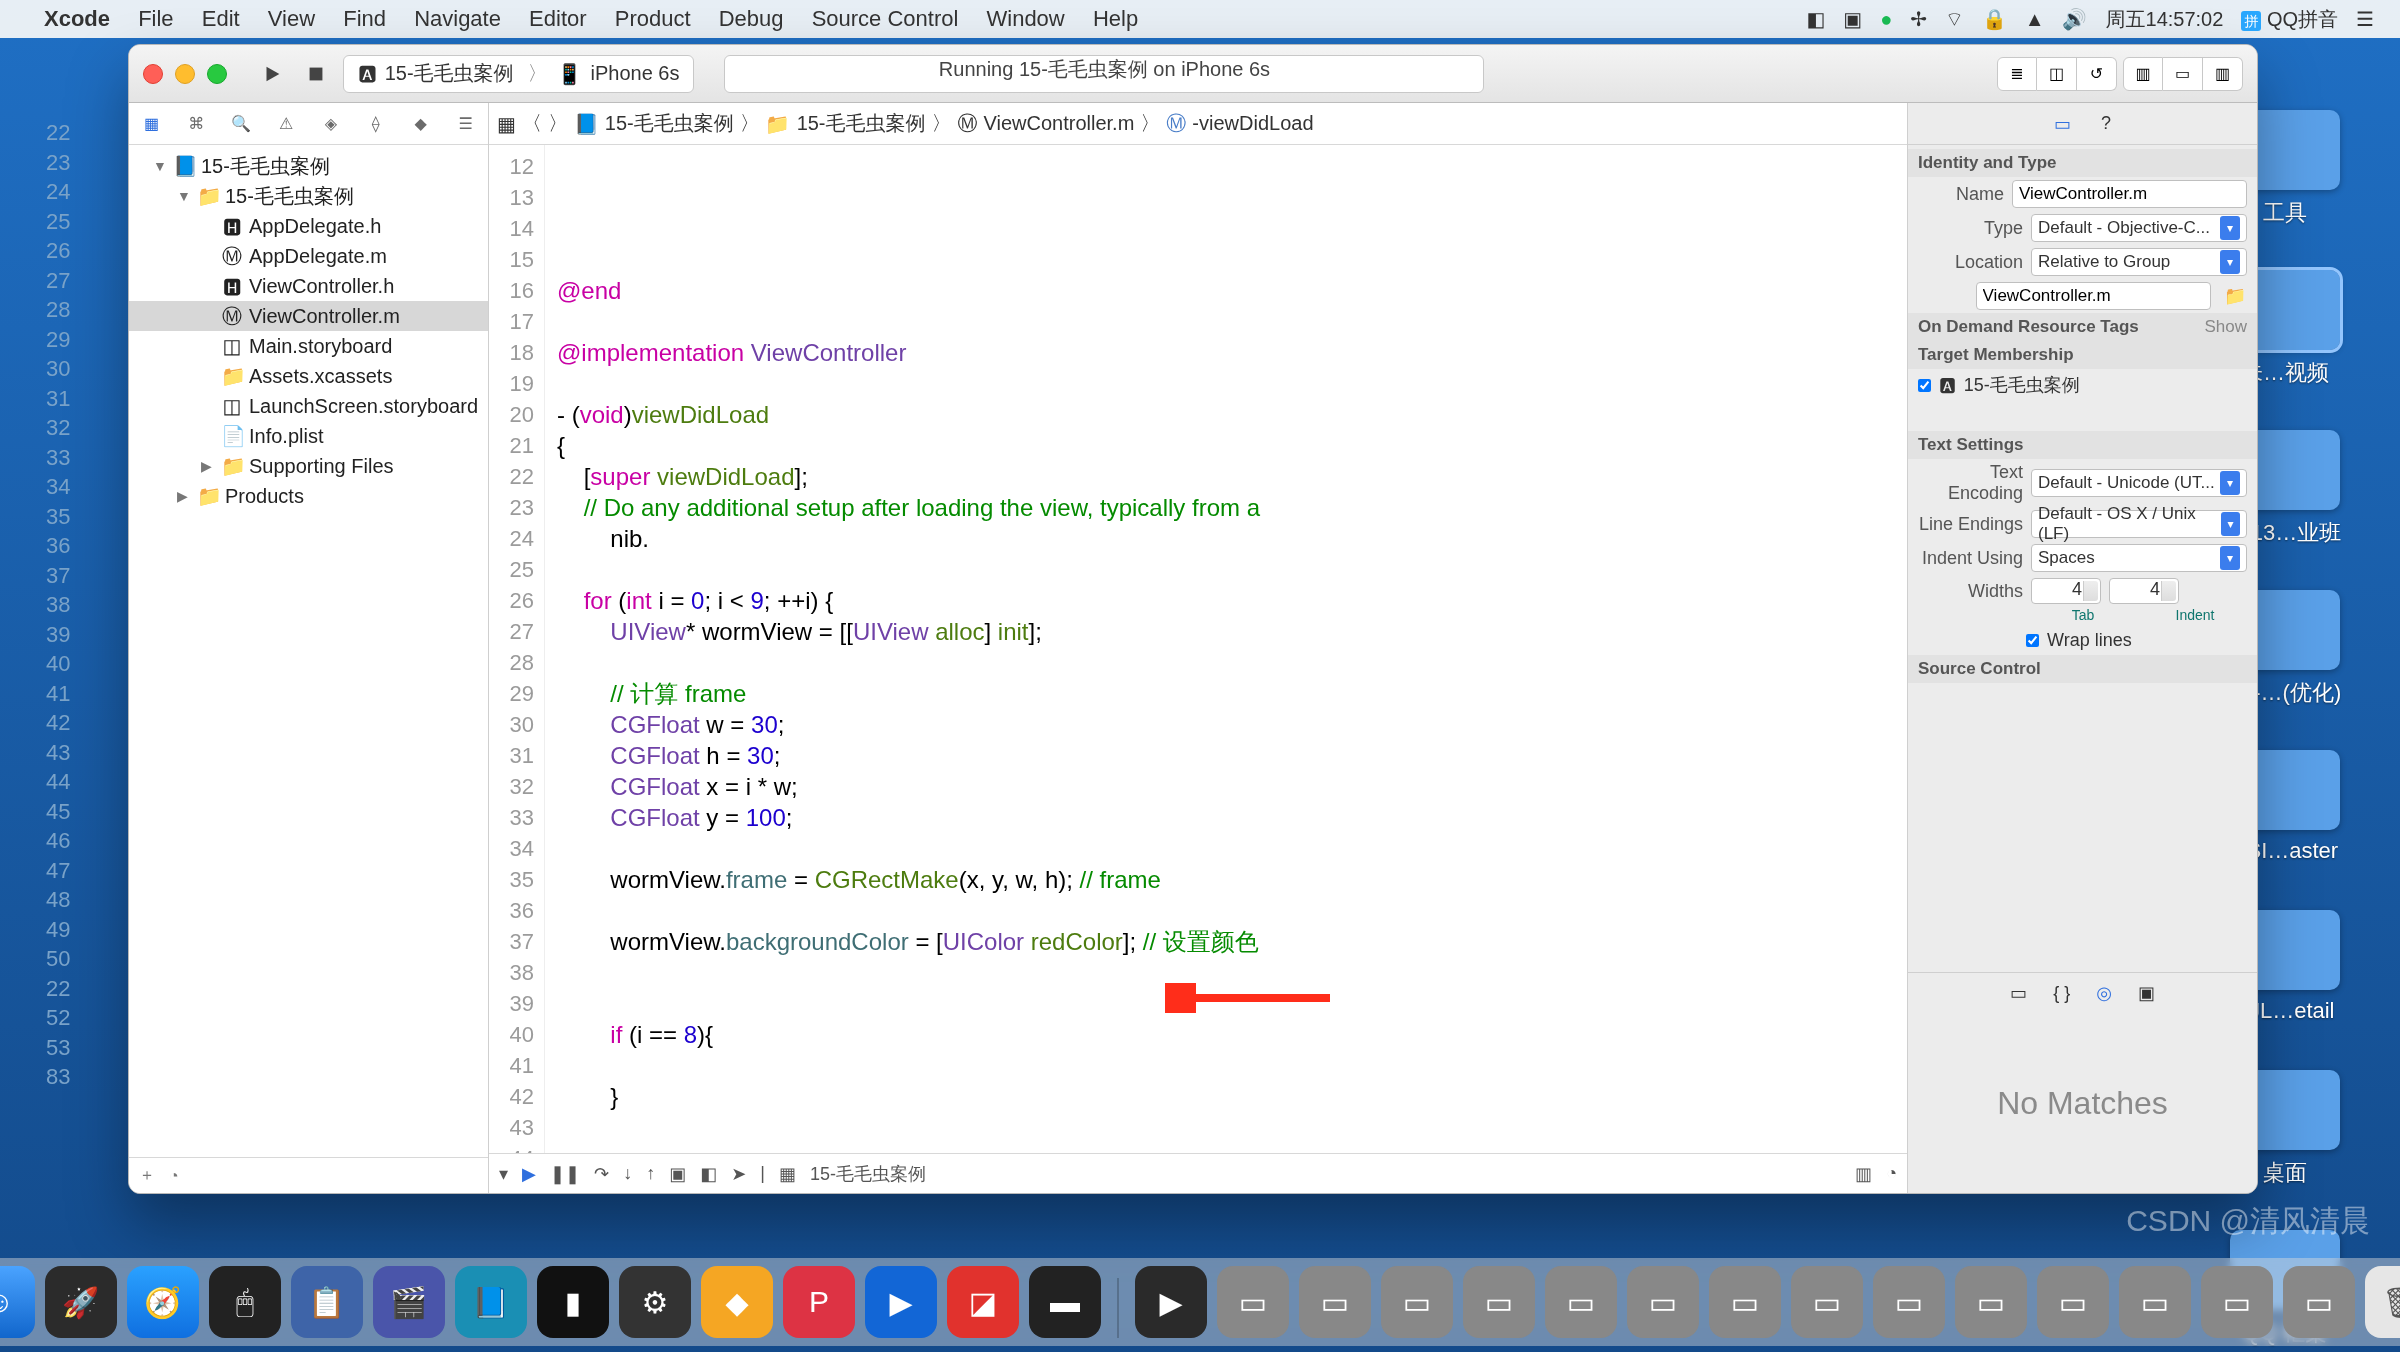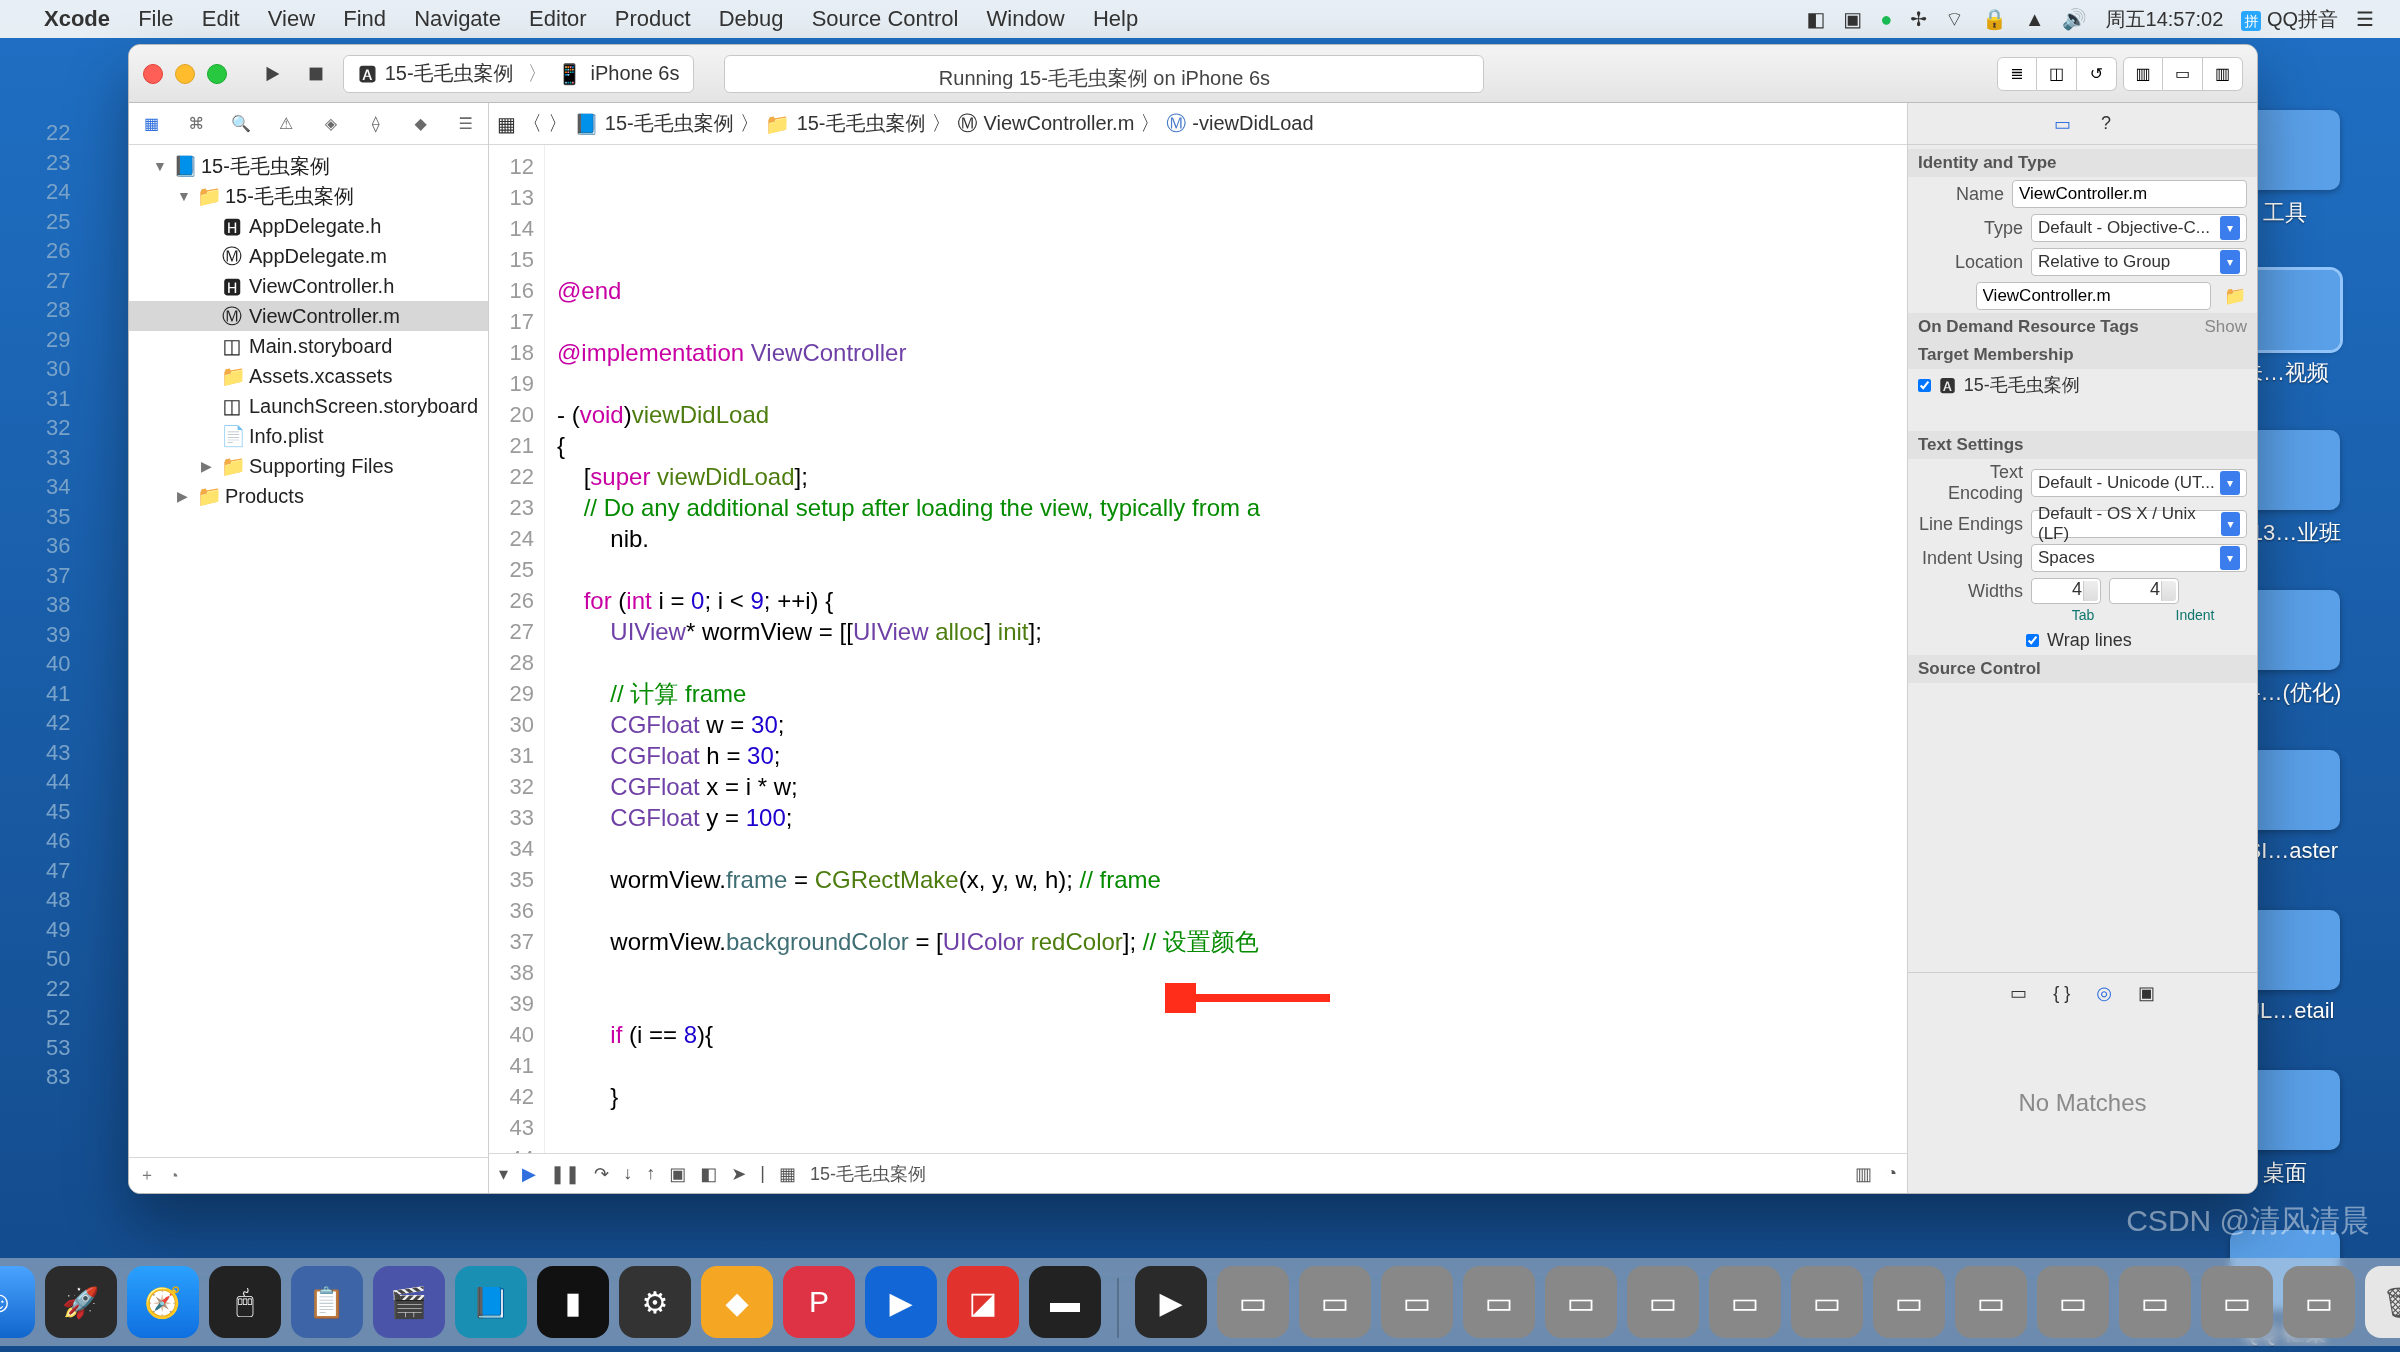--- a/index.html
+++ b/index.html
@@ -26,21 +26,21 @@
   .traffic{ display:flex; gap:12px; margin-right:18px;}
   .traffic span{ width:20px; height:20px; border-radius:50%; display:block;}
   .traffic .r{background:#ff5f57;border:1px solid #e13f33;}
   .traffic .y{background:#ffbd2e;border:1px solid #dfa023;}
   .traffic .g{background:#28c940;border:1px solid #17a82d;}
   .tb-btn{ width:34px;height:34px; display:flex;align-items:center;justify-content:center; color:#444;}
   .tb-btn svg{width:22px;height:22px;fill:#444;}
   .scheme{ display:flex; align-items:center; height:38px; background:#fff; border:1px solid #c8c8c8; border-radius:6px; font-size:20px; color:#333;}
   .scheme .seg{ padding:0 14px; display:flex; align-items:center; gap:8px;}
   .scheme .sep{ width:16px; text-align:center; color:#888;}
-  .runstatus{ flex:1; max-width:760px; height:38px; margin-left:20px; background:#fff; border:1px solid #c8c8c8; border-radius:6px; display:flex; align-items:flex-end; justify-content:center; font-size:20px; color:#444;}
+  .runstatus{ flex:1; max-width:760px; height:38px; margin-left:20px; background:#fff; border:1px solid #c8c8c8; border-radius:6px; display:flex; align-items:flex-start; justify-content:center; font-size:20px; color:#444;}
   .tb-right{ margin-left:auto; display:flex; gap:6px;}
   .segbtn{ background:#fff;border:1px solid #c8c8c8; height:34px; width:40px; display:flex;align-items:center;justify-content:center; border-radius:6px;}
   .seggrp{ display:flex;}
   .seggrp .segbtn{ border-radius:0;}
   .seggrp .segbtn:first-child{border-radius:6px 0 0 6px;}
   .seggrp .segbtn:last-child{border-radius:0 6px 6px 0;}
   .seggrp .segbtn + .segbtn{ border-left:none;}
   
   .xbody{ flex:1; display:flex; overflow:hidden;}
   
@@ -75,21 +75,21 @@
   .frow{ display:flex; align-items:center; padding:3px 10px; gap:8px;}
   .frow .lbl{ width:105px; text-align:right; color:#555;}
   .frow input[type=text], .frow .dd{ flex:1; height:28px; border:1px solid #bfbfbf; border-radius:4px; background:#fff; padding:0 6px; font-size:17px;}
   .frow .dd{ display:flex; align-items:center; justify-content:space-between;}
   .frow .dd .ar{ width:20px; height:24px; background:#3b7ded; border-radius:3px; color:#fff; display:flex; align-items:center; justify-content:center; font-size:12px;}
   .chk{ display:flex; align-items:center; padding:4px 10px; gap:8px;}
   .mini-num{ width:70px; height:26px; border:1px solid #bfbfbf; border-radius:4px; background:#fff; text-align:right; padding:0 18px 0 6px; position:relative;}
   .mini-num::after{content:"";position:absolute;right:2px;top:2px;bottom:2px;width:14px;background:linear-gradient(#eee,#ddd);border-left:1px solid #ccc;border-radius:0 3px 3px 0;}
   .insp-lib{ border-top:1px solid #cfcfcf;}
   .insp-lib-tabs{ height:40px; display:flex; align-items:center; justify-content:center; gap:26px;}
-  .nomatch{ height:180px; display:flex; align-items:center; justify-content:center; color:#8a8a8a; font-size:24px;}
+  .nomatch{ height:180px; display:flex; align-items:center; justify-content:center; color:#8a8a8a; font-size:32px;}
   
   .dock{ position:absolute; left:0; right:0; bottom:0; height:100px; display:flex; align-items:flex-end; justify-content:center; padding-bottom:6px;}
   .dock-inner{ background:rgba(220,220,220,.45); border-radius:16px; padding:8px 14px; display:flex; gap:10px; align-items:flex-end; backdrop-filter:blur(4px);}
   .dock-item{ width:72px; height:72px; border-radius:16px; background:#777; display:flex; align-items:center; justify-content:center; color:#fff; font-size:30px;}
   .dock-sep{ width:2px; height:60px; background:rgba(0,0,0,.2); margin:0 6px;}
   .watermark{ position:absolute; right:30px; bottom:110px; color:rgba(255,255,255,.45); font-size:30px;}
 </style>
 </head>
 <body>
 

